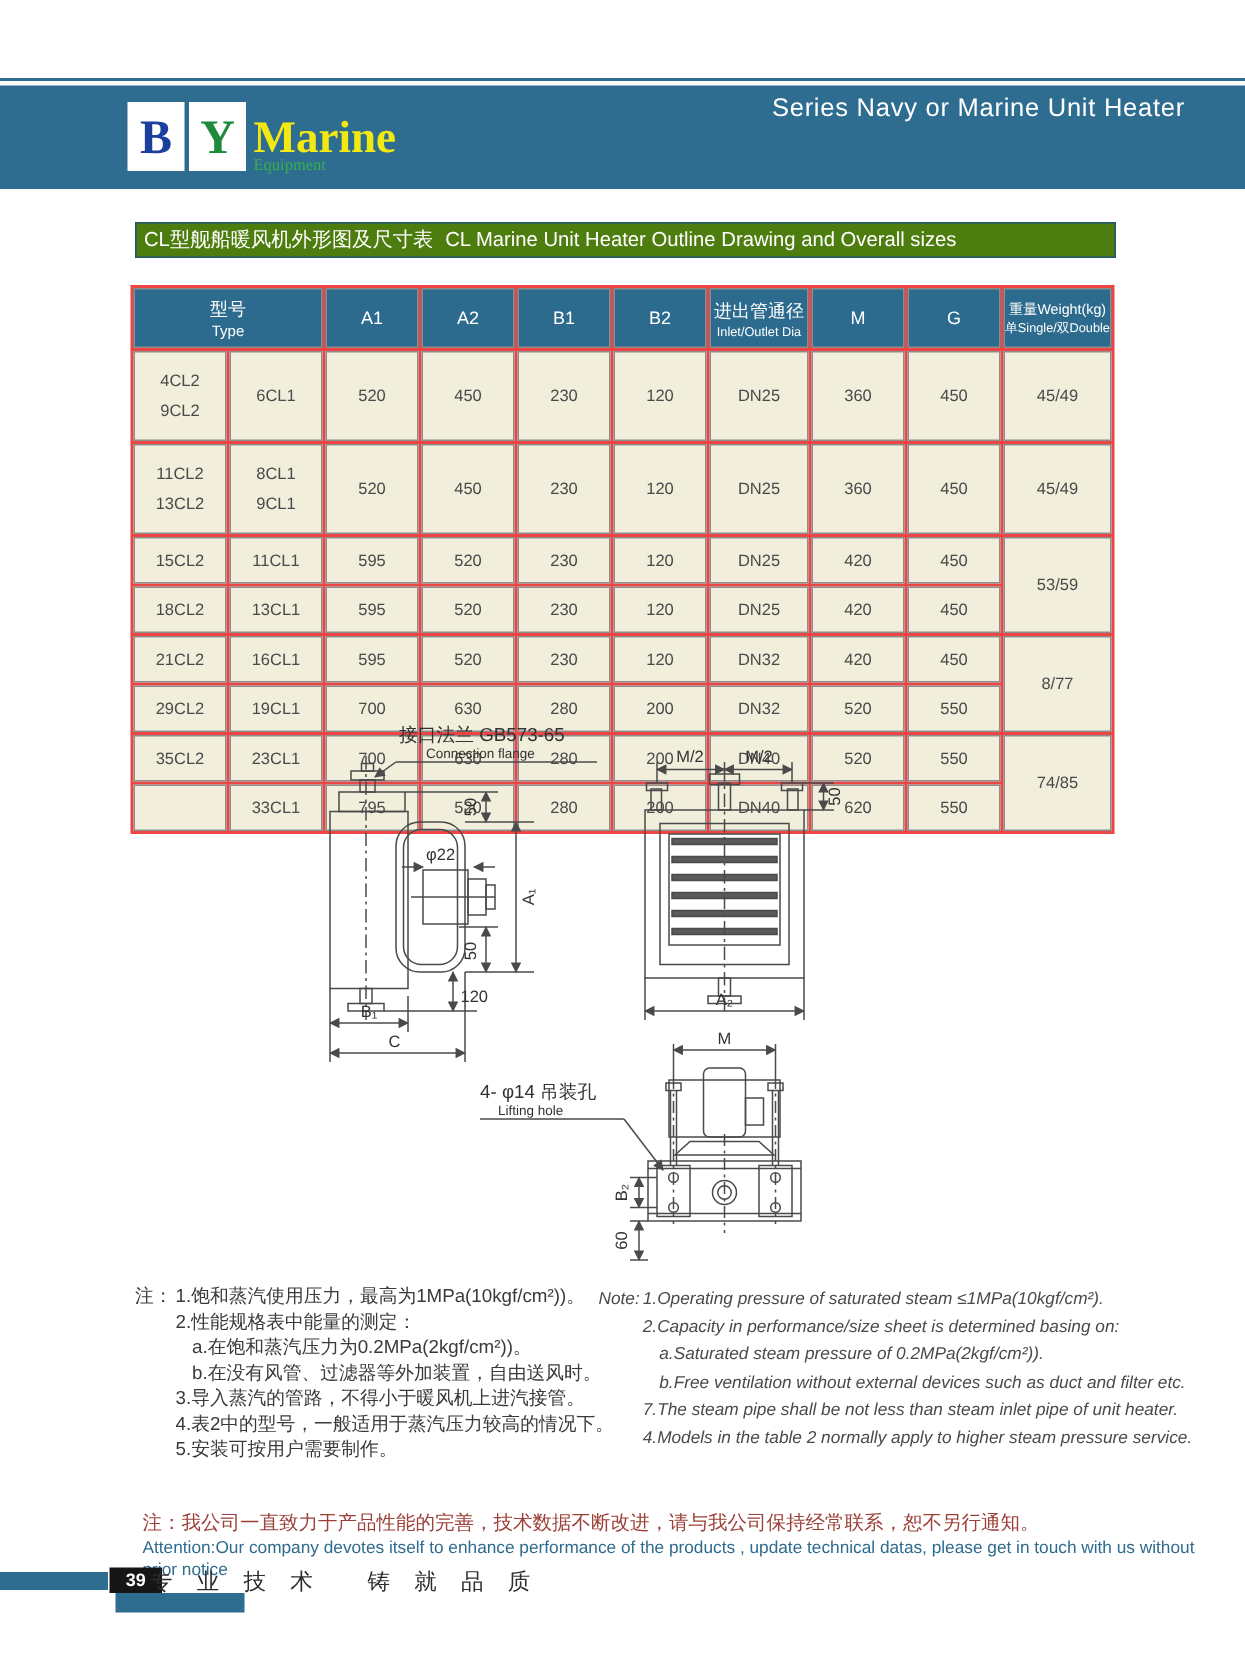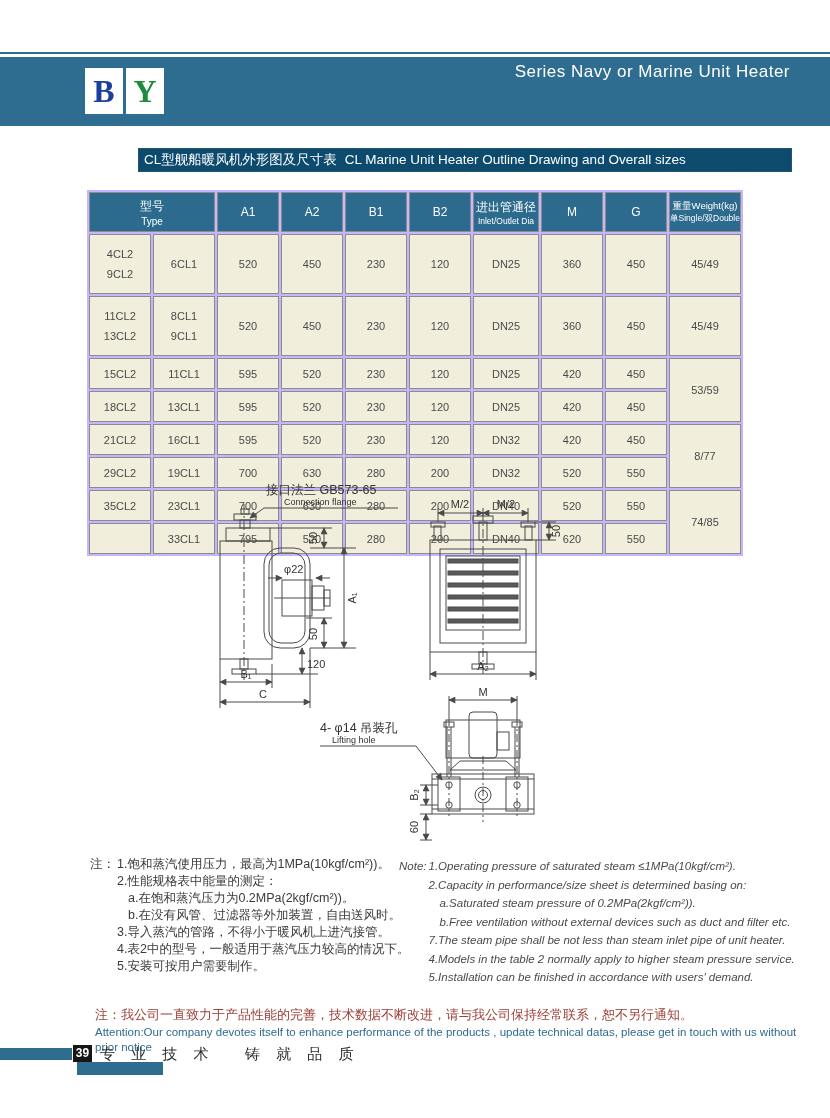--- a/index.html
+++ b/index.html
@@ -17,28 +17,28 @@
   .logo-text{margin-left:2px;line-height:1;}
   .logo-marine{font-family:"Liberation Serif","DejaVu Serif",serif;font-weight:bold;font-size:30px;color:#f2e812;margin-top:9px;}
   .logo-equip{font-family:"Liberation Serif","DejaVu Serif",serif;font-size:11px;color:#35b04a;margin-top:-2px;}
   .head-title{position:absolute;right:40px;top:3px;color:#ffffff;text-align:center;}
   .head-row1{display:flex;align-items:flex-end;justify-content:flex-end;}
   .head-model{font-size:25px;line-height:1;margin-right:12px;margin-bottom:2px;}
   .head-cn{font-size:30px;font-weight:bold;letter-spacing:12px;line-height:1;white-space:nowrap;}
   .head-sub{font-size:17px;letter-spacing:0.5px;margin-top:2px;white-space:nowrap;}
 
   
-  .section-bar{position:absolute;left:90px;top:148px;width:654px;height:24px;background:#0c4a6e;
+  .section-bar{position:absolute;left:90px;top:148px;width:654px;height:24px;background:#4d7c0f;
                border:1px solid #24576f;box-sizing:border-box;color:#fff;font-size:13.5px;
-               line-height:22px;padding-left:5px;white-space:nowrap;margin-left:48px;}
+               line-height:22px;padding-left:5px;white-space:nowrap;}
   .section-bar .en{margin-left:8px;}
 
   
   .spec-table{position:absolute;left:87px;top:190px;border-collapse:separate;border-spacing:2px;
-              background:#c4b5fd;table-layout:fixed;}
+              background:#ef4444;table-layout:fixed;}
   .spec-table th,.spec-table td{border:1px solid #8d8d8d;padding:0;text-align:center;vertical-align:middle;
               font-weight:normal;box-sizing:border-box;}
   .spec-table th{background:#2d6b8e;color:#ffffff;font-size:12px;}
   .spec-table td{background:#f1eedb;color:#4a4a4a;font-size:11px;}
   .spec-table .sub-en{font-size:10px;display:block;margin-top:1px;}
   .spec-table .tiny{font-size:8.5px;display:block;}
   .spec-table .w-head{font-size:9.5px;}
   .spec-table .w-head .tiny{font-size:8.5px;}
   .two-line div{line-height:20px;}
   tr.hrow{height:40px;}
@@ -57,35 +57,39 @@
   .nlines{flex:1 1 auto;}
   .nlines .indent{margin-left:11px;}
 
   
   .attention{position:absolute;left:95px;top:1007px;width:710px;}
   .attention .cn{color:#9c4038;font-size:13px;line-height:16px;}
   .attention .en{color:#2e6b8e;font-size:11.5px;line-height:15px;margin-top:2px;}
 
   
   .foot-bar{position:absolute;left:0;top:1048px;width:72px;height:12px;background:#2f6d90;}
-  .foot-num{position:absolute;left:73px;top:1045px;width:19px;height:17px;background:#161616;color:#ffffff;
+  .foot-num{position:absolute;left:73px;top:1045px;width:35px;height:17px;background:#161616;color:#ffffff;
             font-size:12px;font-weight:bold;text-align:center;line-height:17px;}
   .foot-slogan{position:absolute;left:100px;top:1045px;font-size:15px;color:#2c2c2c;letter-spacing:6px;white-space:pre;}
   .foot-block{position:absolute;left:77px;top:1062px;width:86px;height:13px;background:#2f6d90;}
 </style>
 </head>
 <body>
 
 <div class="page">
 
   <div class="top-rule"></div>
   <div class="band">
     <div class="logo">
       <div class="logo-box b">B</div>
       <div class="logo-box y">Y</div>
+      <div class="logo-text">
+        <div class="logo-marine">Marine</div>
+        <div class="logo-equip">Equipment</div>
+      </div>
     </div>
     <div class="head-title">
       <div class="head-sub">Series Navy or Marine Unit Heater</div>
     </div>
   </div>
 
   <div class="section-bar">
     <span class="cn">CL型舰船暖风机外形图及尺寸表</span><span class="en">CL Marine Unit Heater Outline Drawing and Overall sizes</span>
   </div>
 
@@ -378,21 +382,20 @@
 
   <div class="notes notes-en">
     <span class="nlabel">Note:</span>
     <div class="nlines">
       <div>1.Operating pressure of saturated steam ≤1MPa(10kgf/cm²).</div>
       <div>2.Capacity in performance/size sheet is determined basing on:</div>
       <div class="indent">a.Saturated steam pressure of 0.2MPa(2kgf/cm²)).</div>
       <div class="indent">b.Free ventilation without external devices such as duct and filter etc.</div>
       <div>7.The steam pipe shall be not less than steam inlet pipe of unit heater.</div>
       <div>4.Models in the table 2 normally apply to higher steam pressure service.</div>
-      <div>5.Installation can be finished in accordance with users'  demand.</div>
     </div>
   </div>
 
   <div class="attention">
     <div class="cn">注：我公司一直致力于产品性能的完善，技术数据不断改进，请与我公司保持经常联系，恕不另行通知。</div>
     <div class="en">Attention:Our company devotes itself to enhance performance of the products , update technical datas, please get in touch with us without prior notice</div>
   </div>
 
   <div class="foot-bar"></div>
   <div class="foot-num">39</div>

